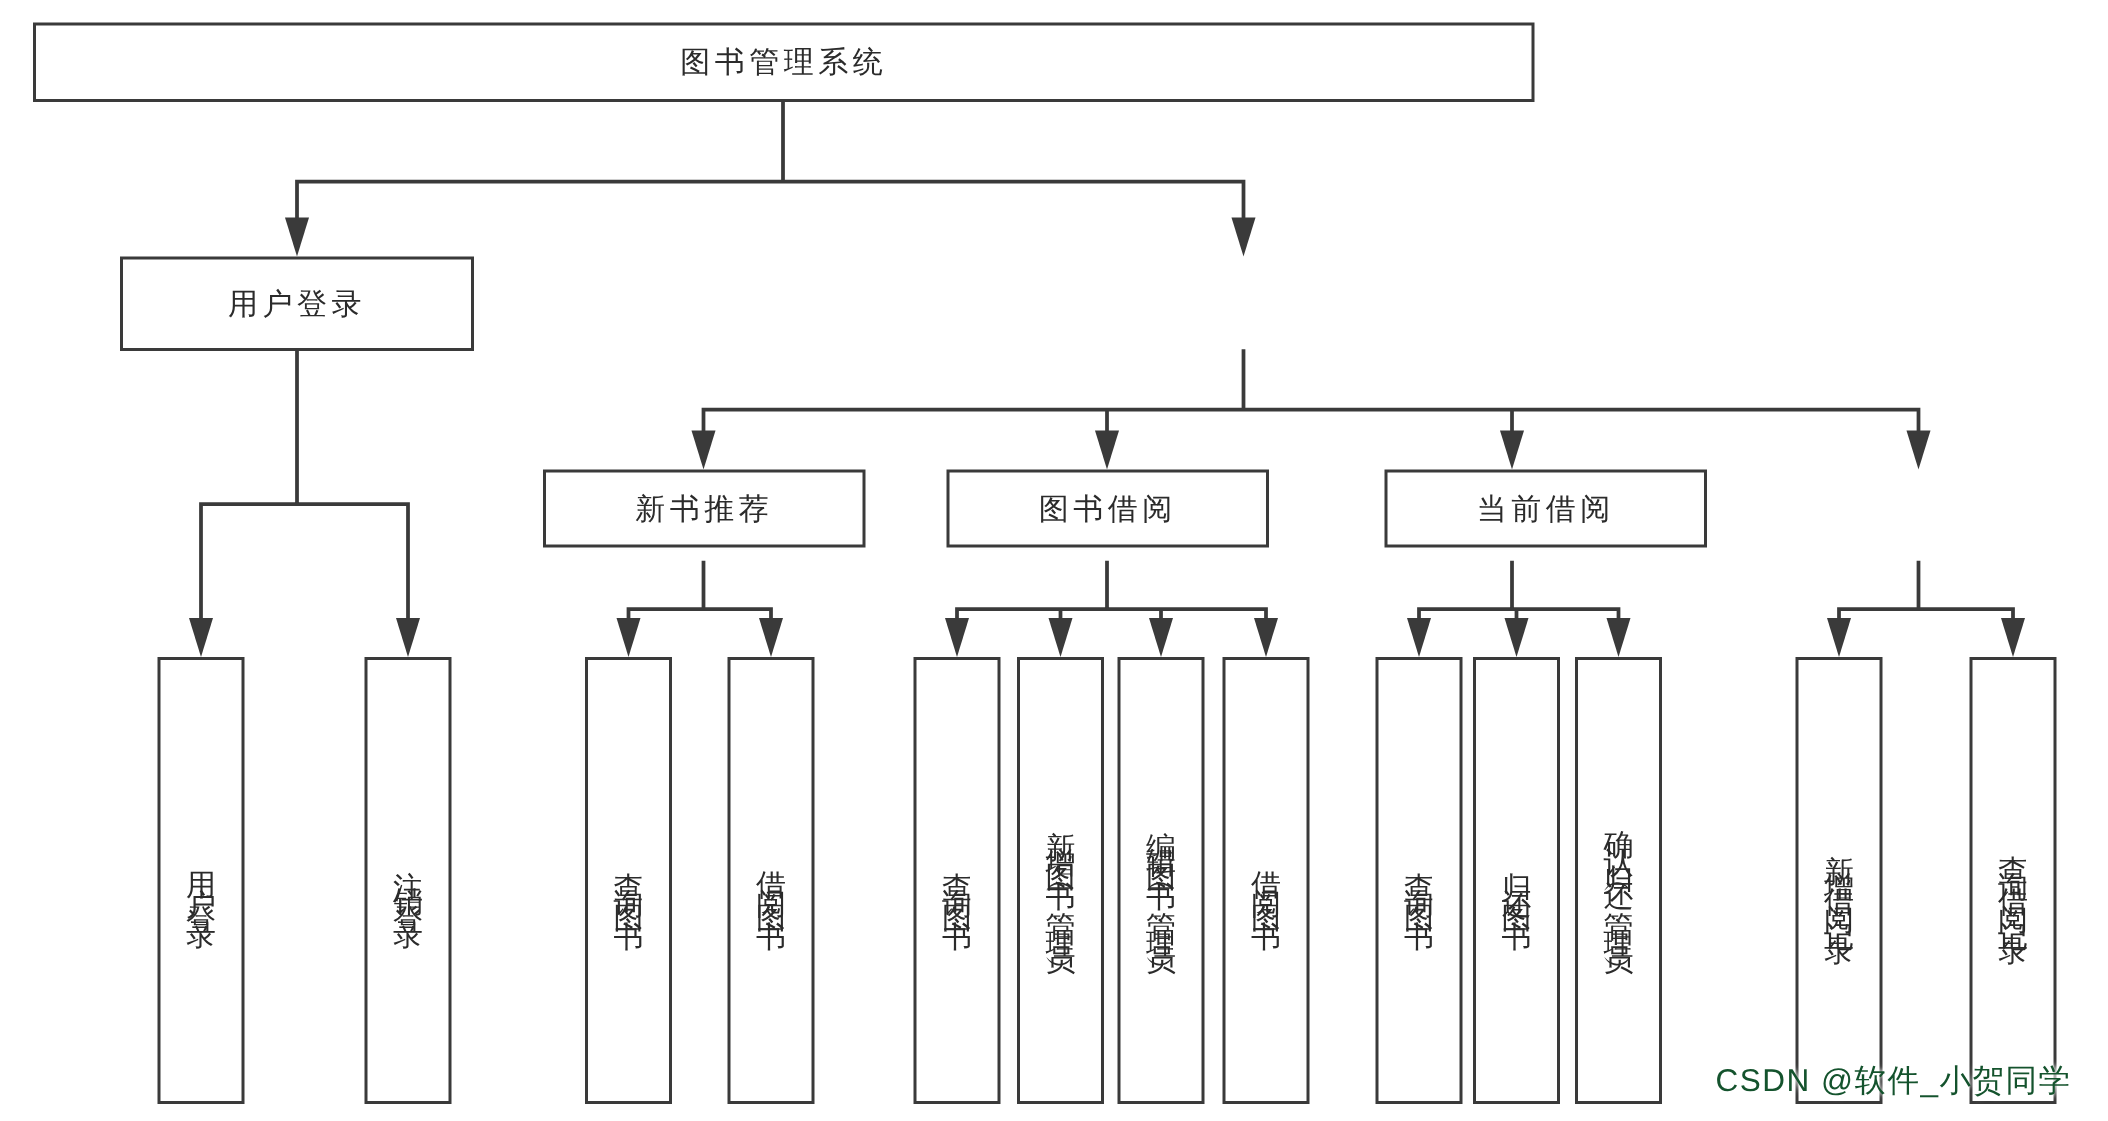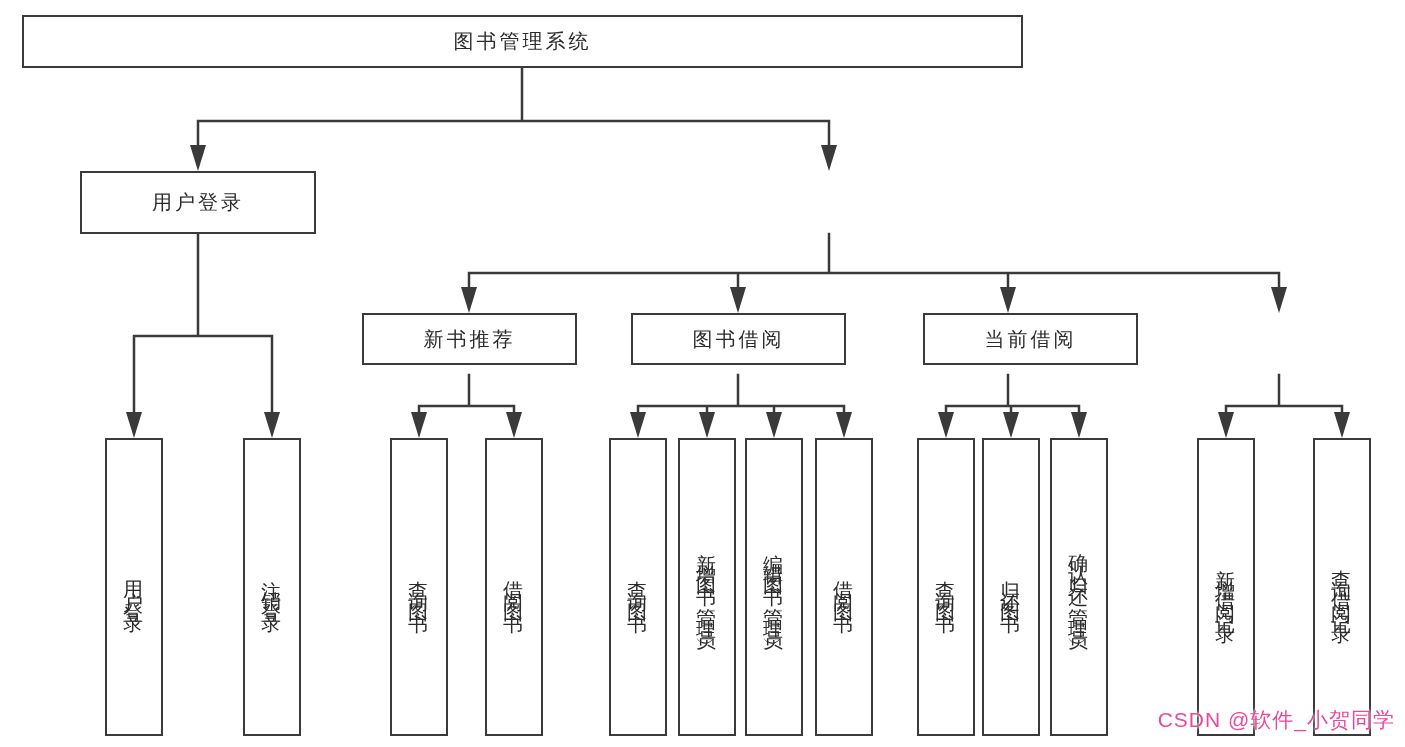--- a/index.html
+++ b/index.html
@@ -56,24 +56,24 @@
   .leaf-c2 { left: 678px; }
   .leaf-c3 { left: 745px; }
   .leaf-c4 { left: 815px; }
   .leaf-d1 { left: 917px; }
   .leaf-d2 { left: 982px; }
   .leaf-d3 { left: 1050px; }
   .leaf-e1 { left: 1197px; }
   .leaf-e2 { left: 1313px; }
   .watermark {
     position: absolute;
-    right: 10px;
+    right: 24px;
     bottom: 13px;
     font-size: 21px;
-    color: #ec4899;
+    color: #14532d;
     letter-spacing: 1px;
     text-shadow: 0 0 3px #ffffff, 0 0 5px #ffffff;
     white-space: nowrap;
   }
 </style>
 </head>
 <body>
 
 <div class="canvas">
 

